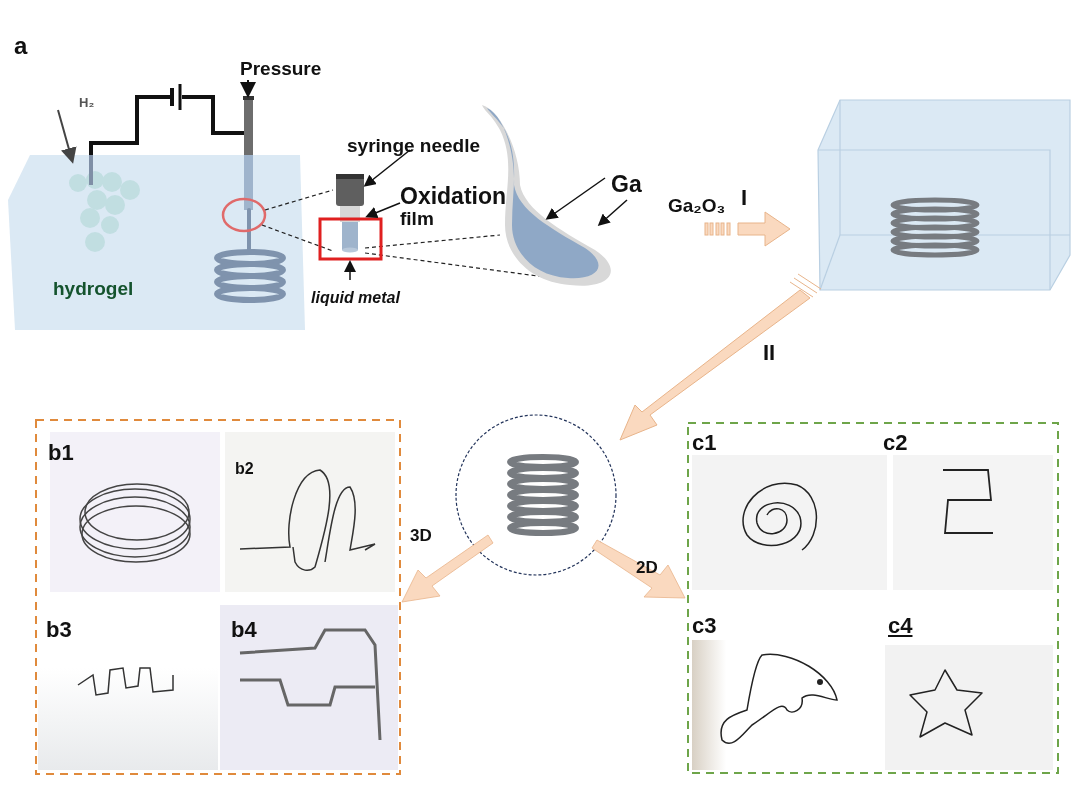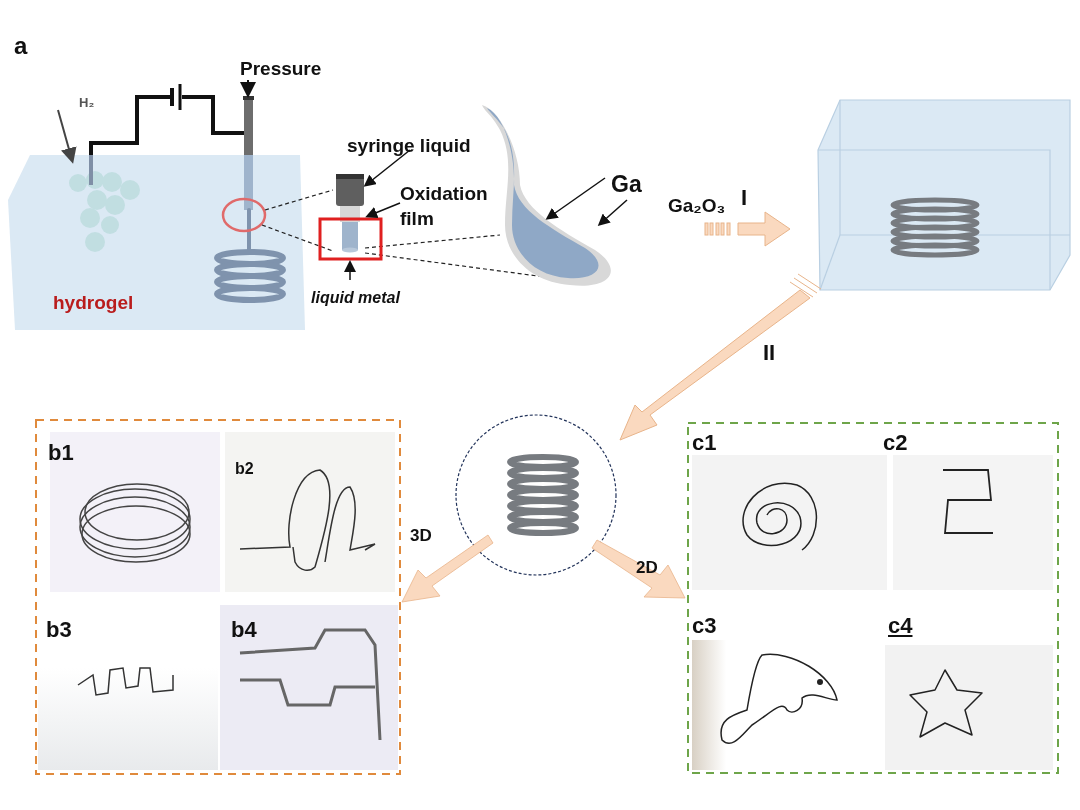--- a/index.html
+++ b/index.html
@@ -194,23 +194,23 @@
 </div>
 <div class="photo" style="left:885px;top:645px;width:168px;height:125px;background:#f2f2f2;">
   <svg width="168" height="125">
       <path d="M60,25 L72,45 L97,48 L80,65 L87,90 L60,78 L35,92 L42,67 L25,50 L50,45 Z" fill="none" stroke="#222" stroke-width="1.5" stroke-linejoin="round"></path>
     </svg>
 </div>
 
 <div class="lbl" style="left:14px;top:32px;font-size:24px;">a</div>
 <div class="lbl" style="left:240px;top:58px;font-size:19px;">Pressure</div>
 <div class="lbl" style="left:36px;top:95px;font-size:13px;color:#555;padding-left:43px;">H₂</div>
-<div class="lbl" style="left:53px;top:292px;font-size:19px;color:#b91c1c;">hydrogel</div>
-<div class="lbl" style="left:347px;top:135px;font-size:19px;">syringe liquid</div>
-<div class="lbl" style="left:400px;top:183px;font-size:19px;">Oxidation</div>
+<div class="lbl" style="left:53px;top:278px;font-size:19px;color:#14532d;">hydrogel</div>
+<div class="lbl" style="left:347px;top:135px;font-size:19px;">syringe needle</div>
+<div class="lbl" style="left:400px;top:183px;font-size:23px;">Oxidation</div>
 <div class="lbl" style="left:400px;top:208px;font-size:19px;">film</div>
 <div class="lbl" style="left:311px;top:289px;font-size:16px;font-style:italic;">liquid metal</div>
 <div class="lbl" style="left:611px;top:171px;font-size:23px;">Ga</div>
 <div class="lbl" style="left:633px;top:195px;font-size:19px;margin-left:35px;">Ga₂O₃</div>
 <div class="lbl" style="left:741px;top:185px;font-size:22px;">I</div>
 <div class="lbl" style="left:763px;top:340px;font-size:22px;">II</div>
 <div class="lbl" style="left:410px;top:526px;font-size:17px;">3D</div>
 <div class="lbl" style="left:636px;top:526px;font-size:17px;margin-top:32px;">2D</div>
 
 <div class="lbl" style="left:48px;top:440px;font-size:22px;">b1</div>

